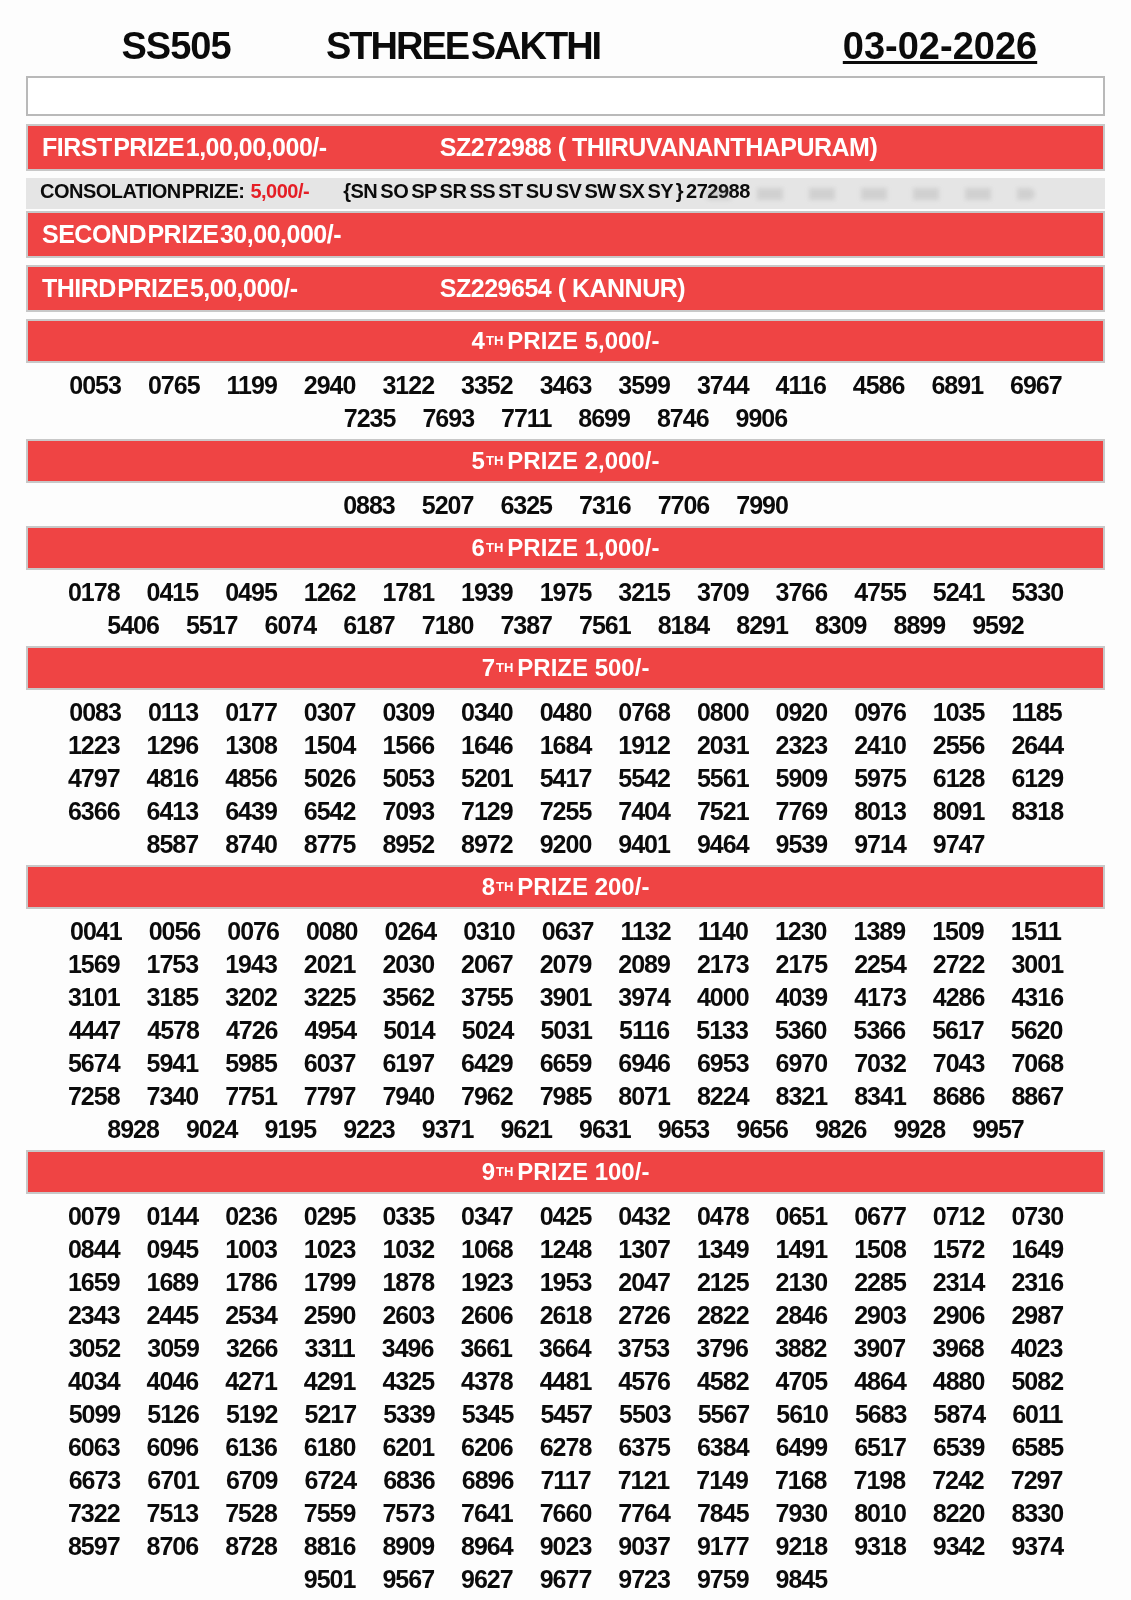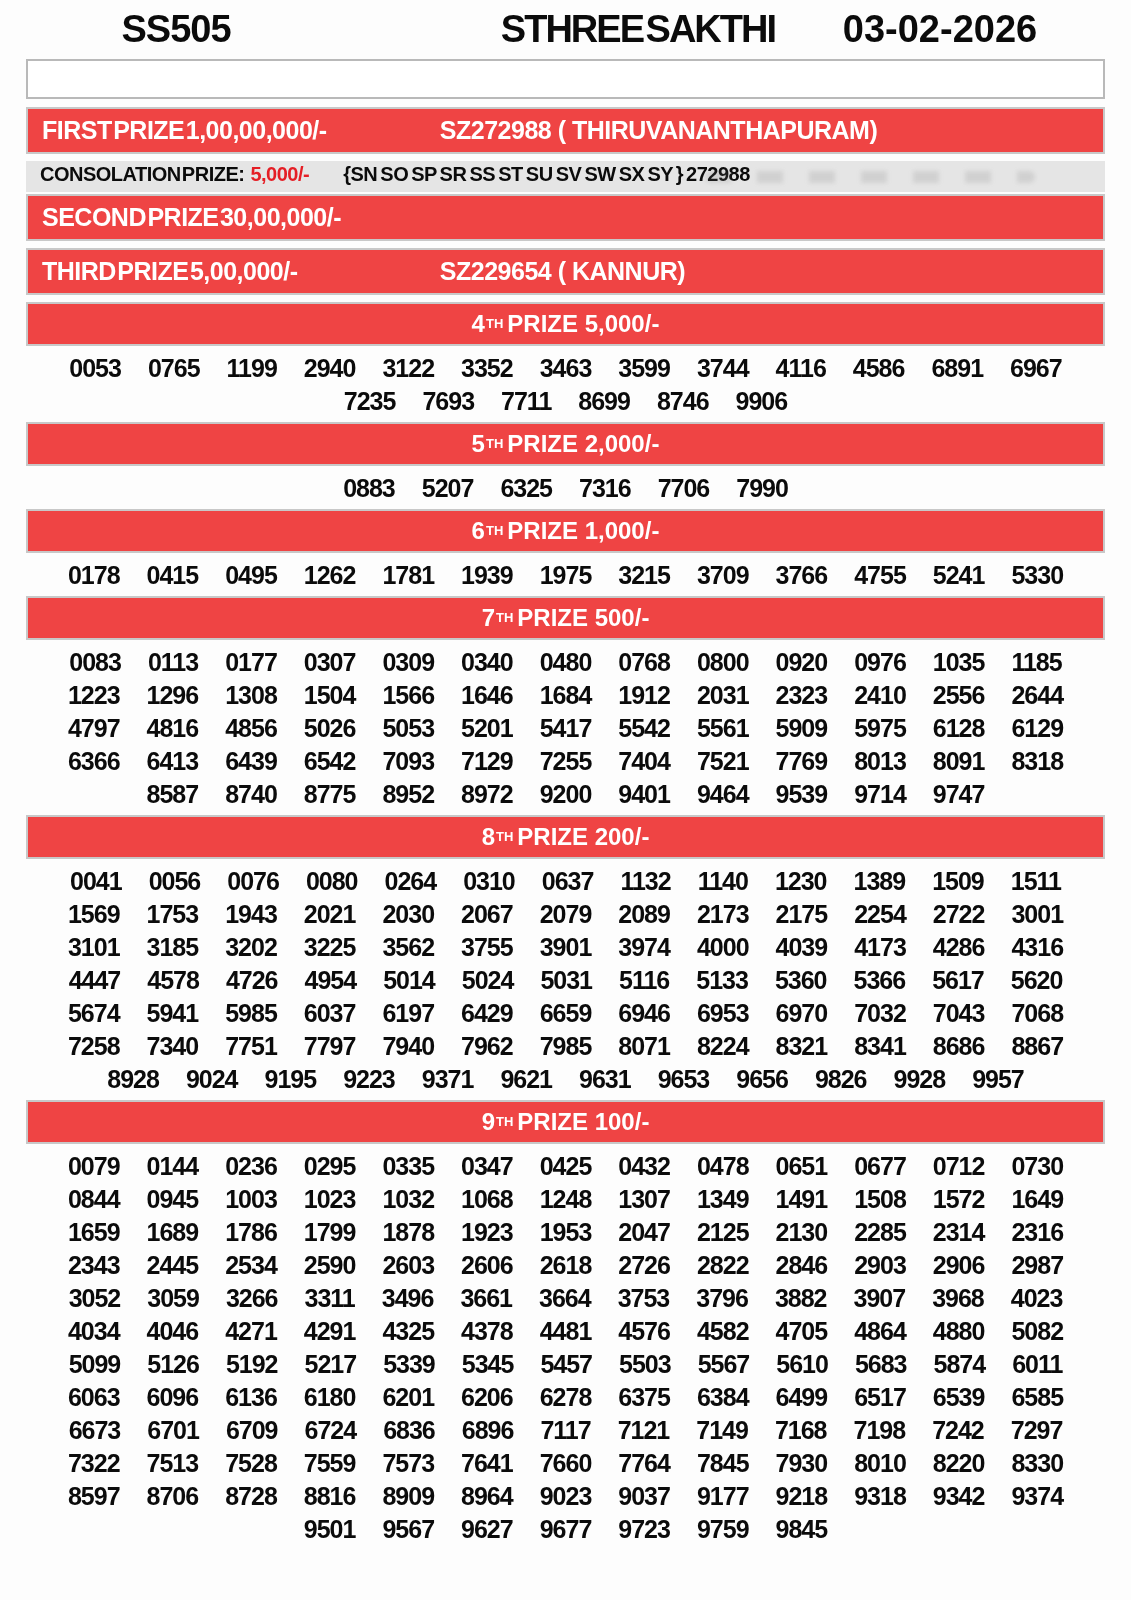--- a/index.html
+++ b/index.html
@@ -1,28 +1,28 @@
 <!DOCTYPE html>
 <html><head>
 <meta charset="utf-8">
 <style>
   html,body{margin:0;padding:0;background:#f4f3f1;}
   .page{
     width:1131px;height:1600px;margin:0 auto;background:#fdfdfd;
     font-family:"Liberation Sans",sans-serif;font-weight:700;color:#0b0b0b;
-    box-sizing:border-box;padding:1px 26px 0 26px;overflow:hidden;
+    box-sizing:border-box;padding:18px 26px 0 26px;overflow:hidden;
   }
   
   .masthead{
     display:grid;grid-template-columns:300px 1fr 330px;align-items:center;
     height:56px;font-size:38px;letter-spacing:-1px;
   }
   .masthead .code{text-align:center;}
-  .masthead .title{text-align:right;word-spacing:-6px;letter-spacing:-2px;}
-  .masthead .date{text-align:center;letter-spacing:0;}
+  .masthead .title{text-align:left;word-spacing:-6px;letter-spacing:-2px;}
+  .masthead .date{text-align:center;letter-spacing:0;text-decoration:underline;}
   .blank-strip{
     height:36px;border:2px solid #b9b9b9;background:#fff;margin:2px 0 8px 0;
   }
   
   .bar{
     background:#ef4444;color:#fff;border:2px solid #c8c8c8;
     display:flex;align-items:center;
     font-size:25px;letter-spacing:-0.5px;word-spacing:-5px;
     padding:7px 14px;margin-bottom:7px;
   }
@@ -148,20 +148,34 @@
           <span>1781</span>
           <span>1939</span>
           <span>1975</span>
           <span>3215</span>
           <span>3709</span>
           <span>3766</span>
           <span>4755</span>
           <span>5241</span>
           <span>5330</span>
         </div>
+        <div class="num-row">
+          <span>5406</span>
+          <span>5517</span>
+          <span>6074</span>
+          <span>6187</span>
+          <span>7180</span>
+          <span>7387</span>
+          <span>7561</span>
+          <span>8184</span>
+          <span>8291</span>
+          <span>8309</span>
+          <span>8899</span>
+          <span>9592</span>
+        </div>
       </div>
       <div class="section">
         <div class="bar section-bar">
           <span>7</span>
           <sup>TH</sup>
           <span> PRIZE 500/-</span>
         </div>
         <div class="num-row">
           <span>0083</span>
           <span>0113</span>

